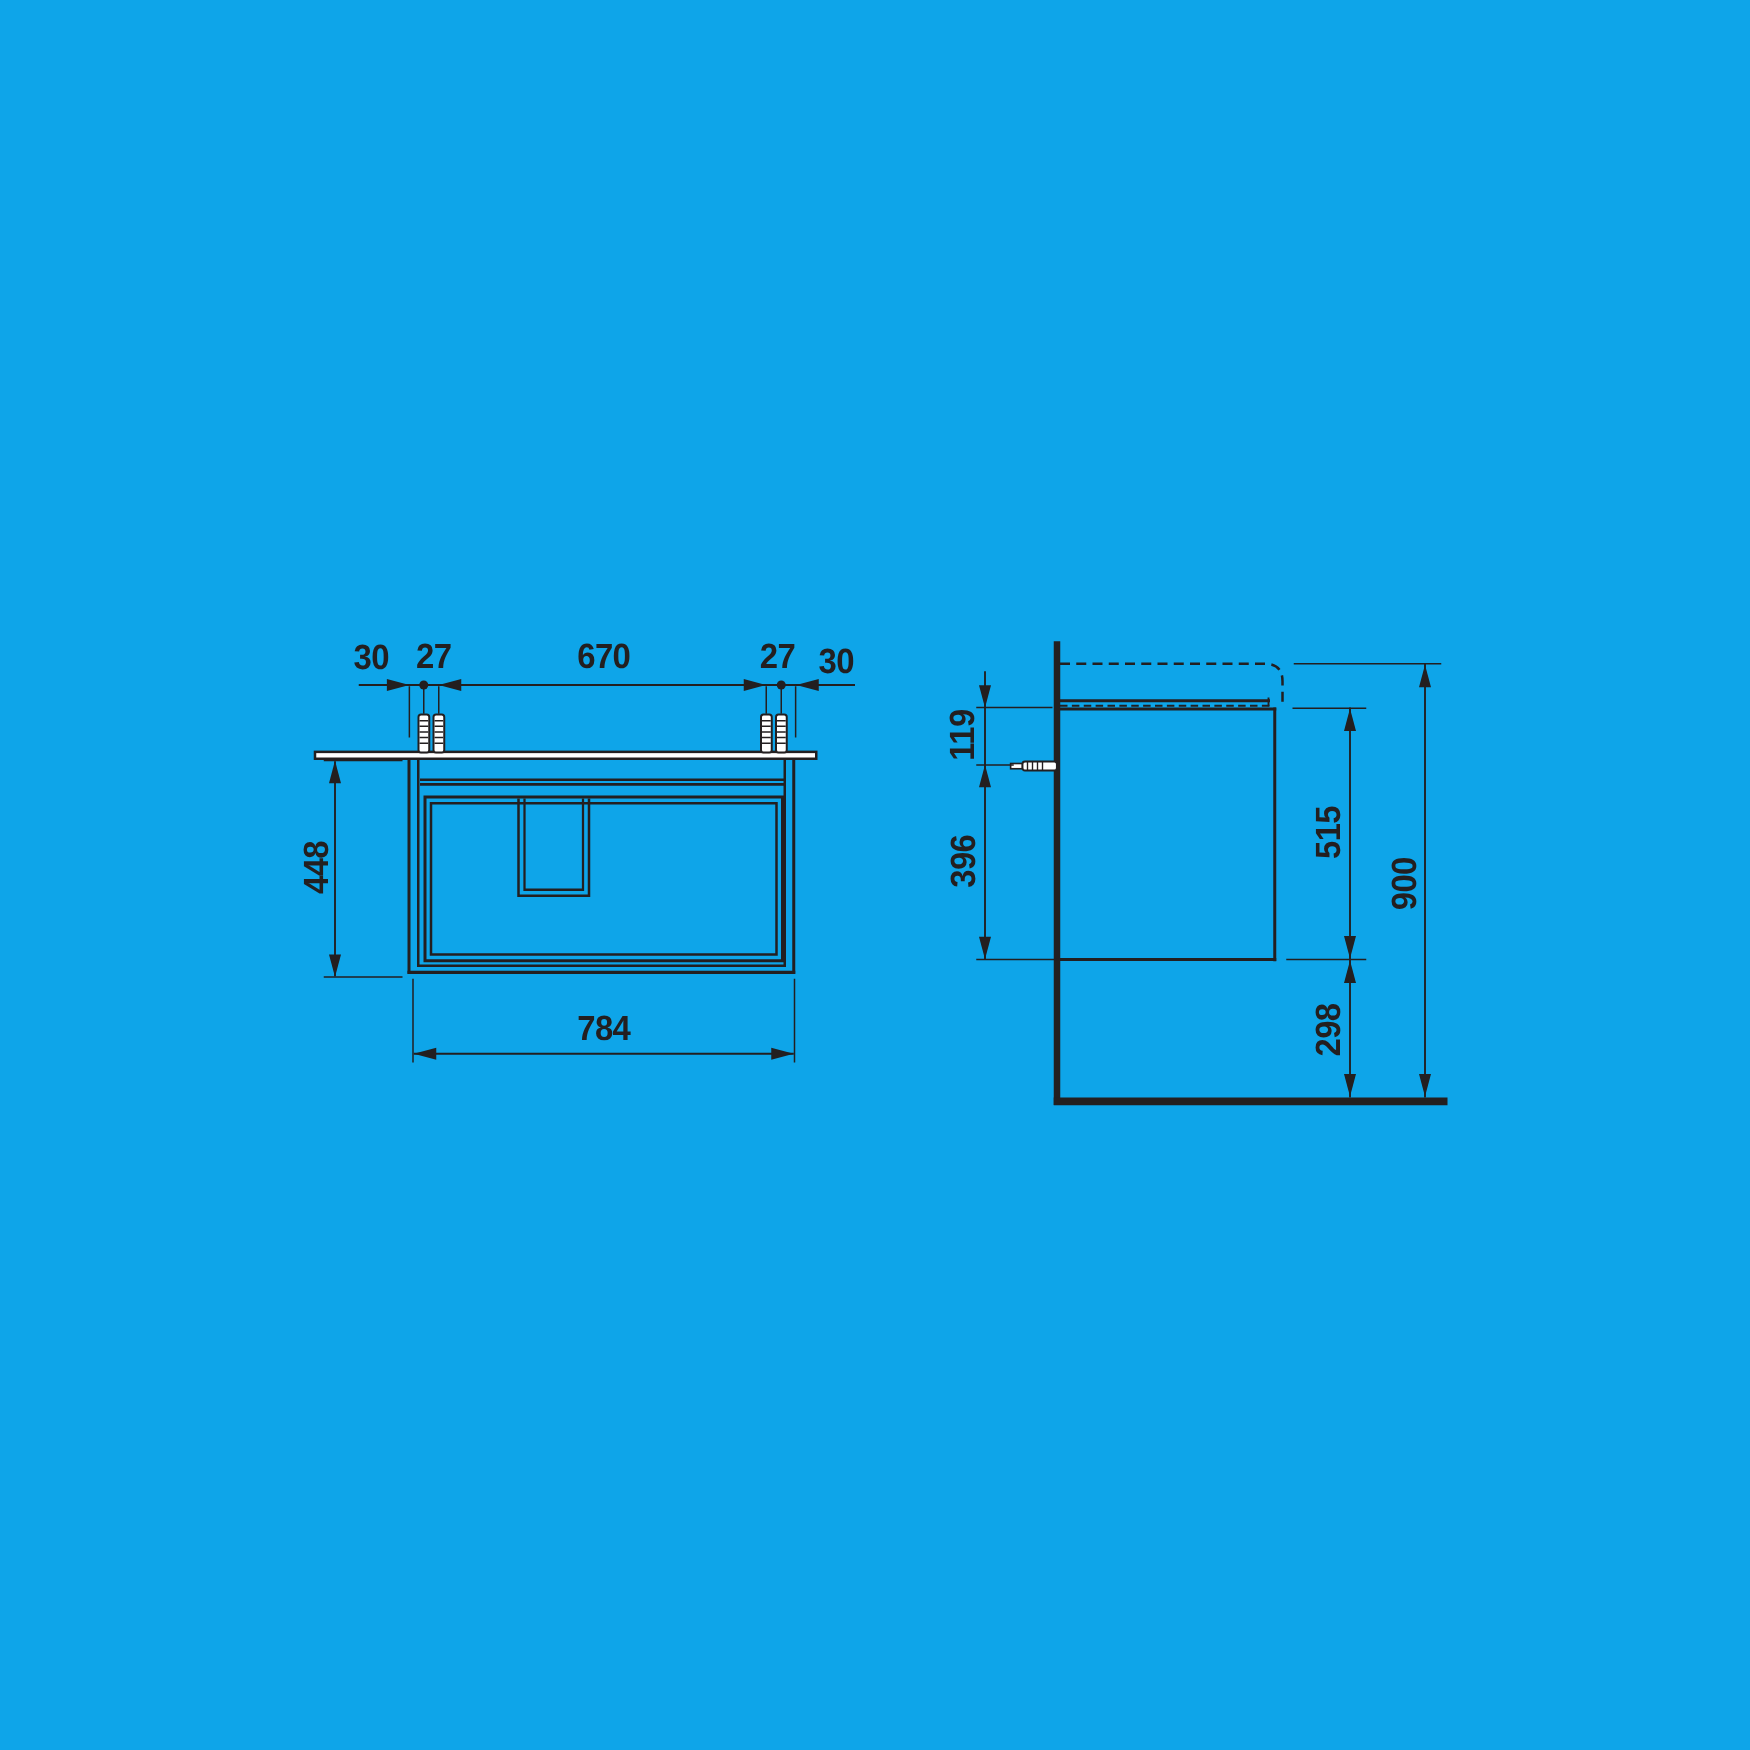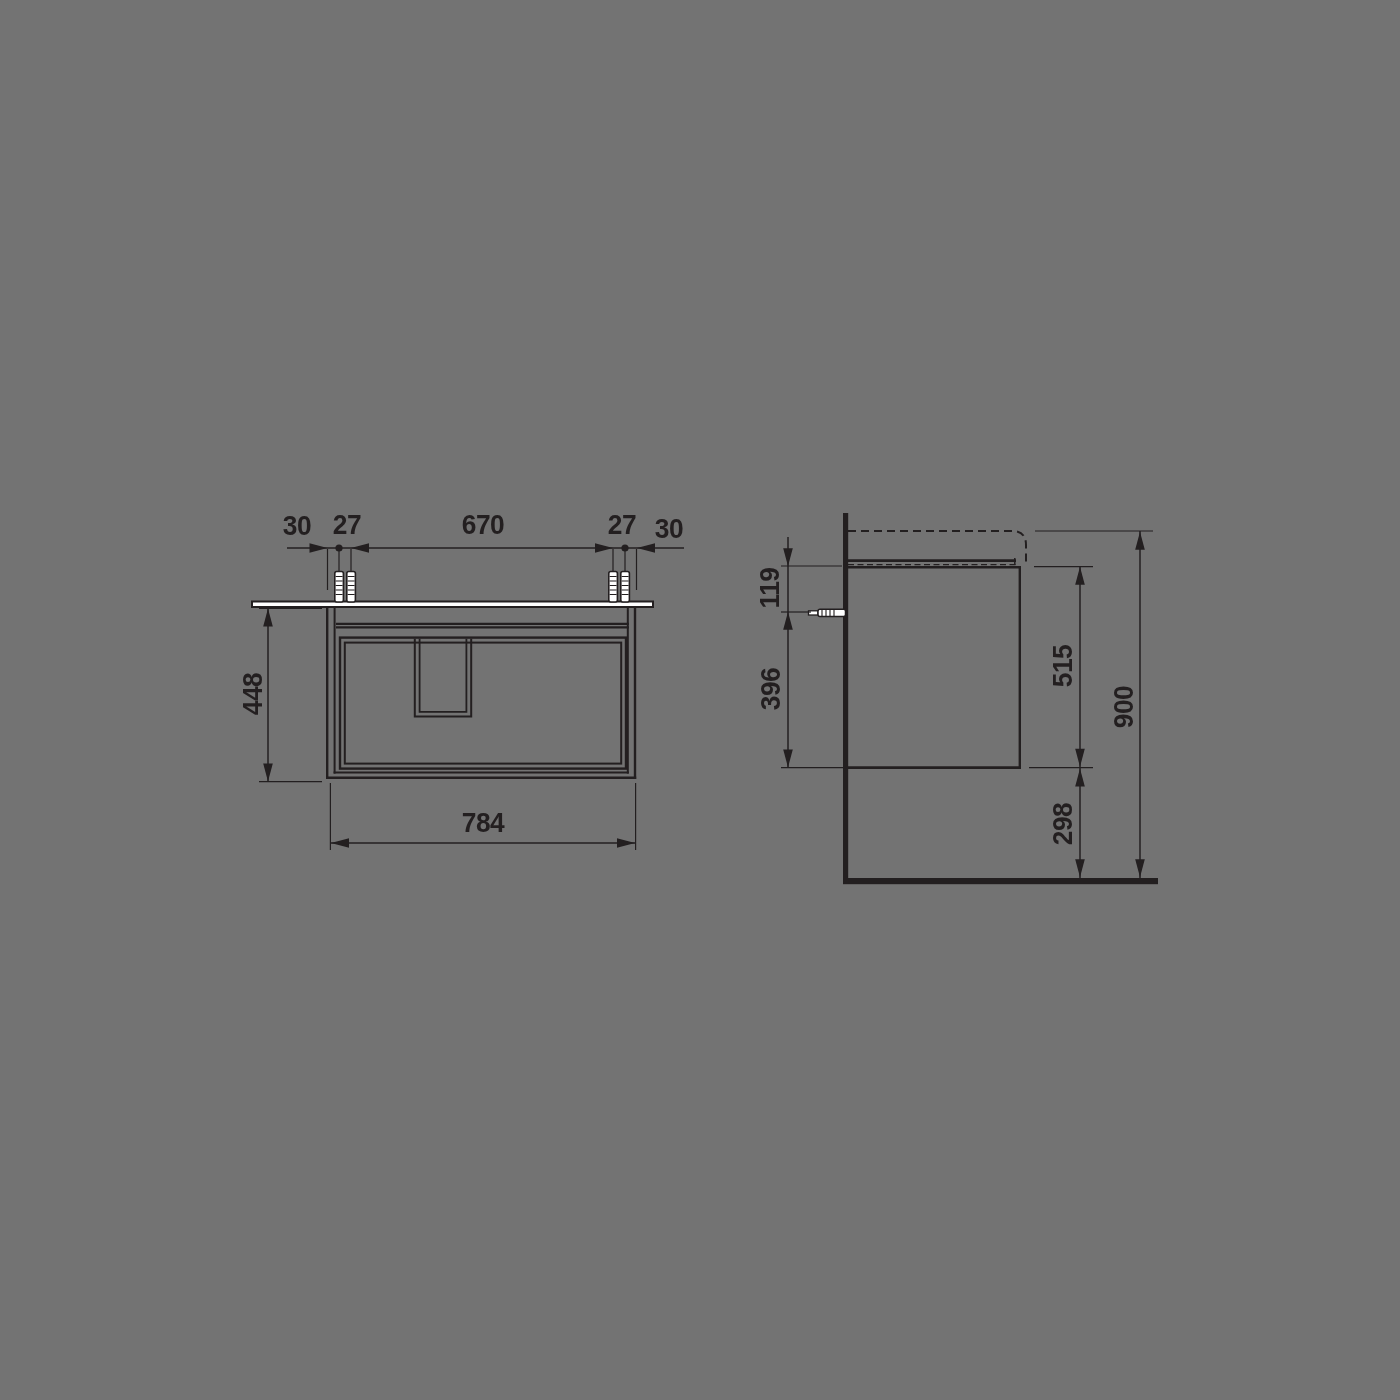--- a/index.html
+++ b/index.html
@@ -1,16 +1,16 @@
 <!DOCTYPE html>
 <html><head>
 <meta charset="utf-8">
 <style>
   html,body{margin:0;padding:0;background:#ffffff;}
-  #canvas{position:relative;width:1400px;height:1400px;background:#737373;overflow:hidden;
+  #canvas{position:relative;width:1400px;height:1400px;background:#0ea5e9;overflow:hidden;
           font-family:"Liberation Sans",sans-serif;}
   #linework{position:absolute;left:0;top:0;}
   .dim{position:absolute;font-weight:700;font-size:28px;color:#231f20;
        letter-spacing:-0.5px;white-space:nowrap;
        transform:translate(-50%,-50%) scaleX(.94);}
   .dim.rot{transform:translate(-50%,-50%) rotate(-90deg) scaleX(.94);}
   .ln{stroke:#231f20;fill:none;}
   .fill{fill:#231f20;stroke:none;}
   .wht{fill:#ffffff;stroke:#231f20;}
 </style>

